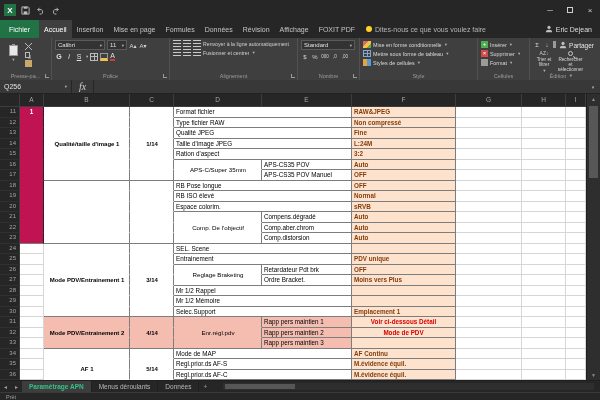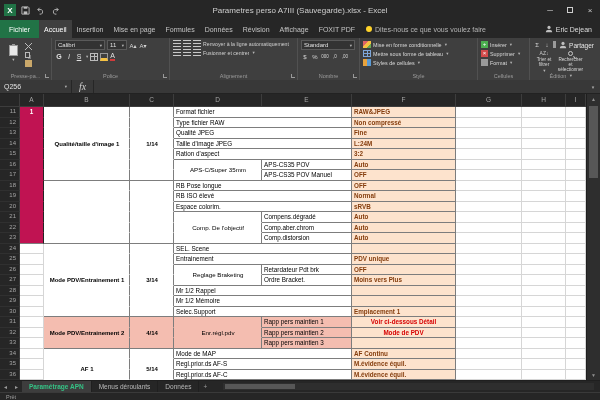--- a/index.html
+++ b/index.html
@@ -115,21 +115,20 @@
           <path d="M2 4h4a3 3 0 0 1 0 5H4" fill="none" stroke="#bfbfbf"></path>
           <path d="M4 2 2 4l2 2" fill="none" stroke="#bfbfbf"></path>
         </svg>
     </div>
     <div class="qbtn">
       <svg width="9" height="9" viewBox="0 0 10 10">
           <path d="M8 4H4a3 3 0 0 0 0 5h2" fill="none" stroke="#bfbfbf"></path>
           <path d="M6 2 8 4 6 6" fill="none" stroke="#bfbfbf"></path>
         </svg>
     </div>
-    <div class="titletext">Parametres perso A7III (Sauvegarde).xlsx - Excel</div>
     <div class="wctrls">
       <div class="wbtn">─</div>
       <div class="wbtn">
           <span class="restorebox"></span>
         </div>
       <div class="wbtn">×</div>
     </div>
   </div>
 
   <div class="tabbar">

